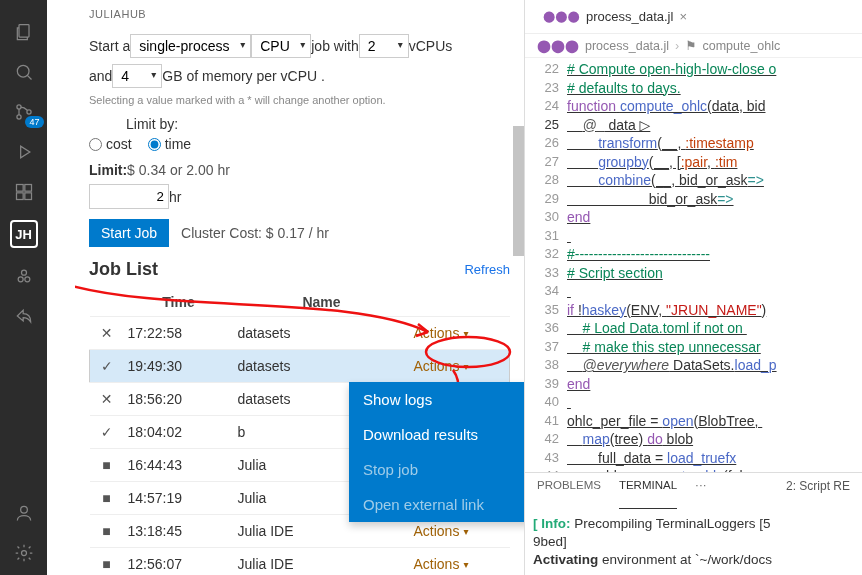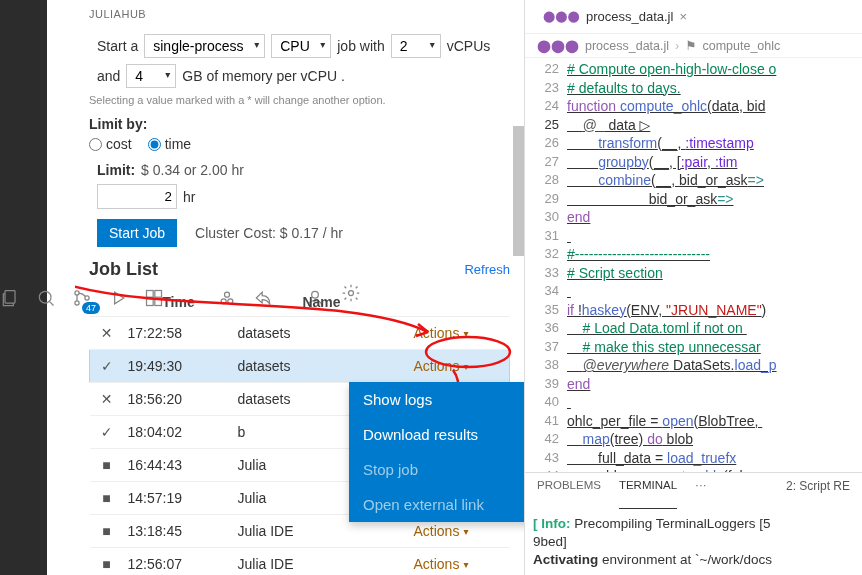--- a/index.html
+++ b/index.html
@@ -1,31 +1,31 @@
 <!DOCTYPE html>
 <html><head>
 <meta charset="utf-8">
 <style>
 * { margin: 0; padding: 0; box-sizing: border-box; font-family: -apple-system, BlinkMacSystemFont, "Segoe UI", Helvetica, Arial, sans-serif; }
 body { width: 862px; height: 575px; overflow: hidden; display: flex; background: #fff; color: #333; }
-.activity-bar { width: 47px; background: #2c2c2c; display: flex; flex-direction: row; align-items: center; padding-top: 20px; gap: 16px; }
+.activity-bar { width: 47px; background: #2c2c2c; display: flex; flex-direction: column; align-items: center; padding-top: 20px; gap: 16px; }
 .activity-bar .icon { width: 24px; height: 24px; color: #858585; cursor: pointer; display:flex; align-items:center; justify-content:center; }
 .activity-bar .icon.active { color: #fff; }
 .activity-bar .icon.jh { border: 2px solid #fff; border-radius: 4px; width:28px; height:28px; color:#fff; font-weight:bold; font-size:13px; }
 .badge { position: relative; }
 .badge::after { content: attr(data-badge); position: absolute; bottom: -4px; right: -8px; background:#007acc; color:#fff; font-size:9px; padding:1px 4px; border-radius:8px; }
 .panel { width: 478px; border-right: 1px solid #ddd; display:flex; flex-direction:column; overflow:hidden;padding-left:28px; }
 .panel-header { padding: 8px 14px 4px; font-size: 11px; color:#6f6f6f; letter-spacing:0.5px; }
 .panel-body { padding: 4px 14px; font-size:14px; color:#333; flex:1; overflow:auto; }
-.row { display:flex; align-items:center; gap:6px; margin: 6px 8px; flex-wrap:wrap; font-size:14px; }
+.row { display:flex; align-items:center; margin: 6px 0; flex-wrap:wrap; font-size:14px; }
 select, .sel { border:1px solid #ccc; padding:3px 20px 3px 8px; font-size:14px; background:#fff; appearance:none; position:relative; }
 .sel-wrap { position:relative; display:inline-block; }
 .sel-wrap::after { content:"▾"; position:absolute; right:6px; top:5px; font-size:10px; pointer-events:none; color:#333; }
 .hint { font-size:11px; color:#888; margin:4px 0 10px; }
-.section-label { font-weight:700; margin-top:8px; }
+.section-label { font-weight:400; margin-top:8px;margin-left:37px; }
 .radio-row { display:flex; gap:16px; align-items:center; margin:4px 0 10px; }
 .radio { display:flex; align-items:center; gap:4px; }
 .radio input { accent-color:#007acc; }
 .limit-input { width:80px; padding:4px; border:1px solid #ccc; text-align:right; }
 .start-btn { background:#007acc; color:#fff; border:none; padding:6px 12px; font-size:14px; cursor:pointer; }
 .cluster { color:#555; margin-left:12px; font-size:14px; }
 .joblist-header { display:flex; justify-content:space-between; align-items:center; margin-top:12px; }
 .joblist-title { font-size:18px; font-weight:600; }
 .refresh { color:#1a73e8; font-size:13px; cursor:pointer; }
 table { width:100%; border-collapse:collapse; margin-top:8px; font-size:14px; }
@@ -49,21 +49,21 @@
 .breadcrumb .sep { color:#bbb; }
 .code { flex:1; overflow:hidden; display:flex; }
 .gutter { width:42px; text-align:right; color:#999; padding:2px 8px 2px 0; line-height:18.5px; font-size:13px; user-select:none; }
 .gutter .cur { color:#333; }
 .lines { flex:1; padding:2px 0; line-height:18.5px; white-space:pre; color:#333; overflow:hidden;text-decoration:underline; }
 .c-comment { color:#098658; }
 .c-kw { color:#9558b2; }
 .c-fn { color:#4b69c6; }
 .c-macro { color:#555; font-style:italic; }
 .c-str { color:#c41a16; }
-.c-sym { color:#6d28d9; }
+.c-sym { color:#c2410c; }
 .c-cyan { color:#2f9190; }
 .terminal-panel { border-top:1px solid #ddd; }
 .term-tabs { display:flex; gap:18px; padding:6px 12px 4px; font-size:11.5px; color:#666; align-items:flex-start; }
 .term-tabs .active { color:#333; border-bottom:1px solid #333; padding-bottom:17px; }
 .term-right { margin-left:auto; color:#555; font-size:12px; }
 .term-body { padding:2px 8px 6px; font-size:13.5px; line-height:18px; }
 .annot { position:absolute; pointer-events:none; }
 .scrollbar-thumb { position:absolute; right:0; width:12px; background:#c4c4c4; }
 </style>
 </head>

